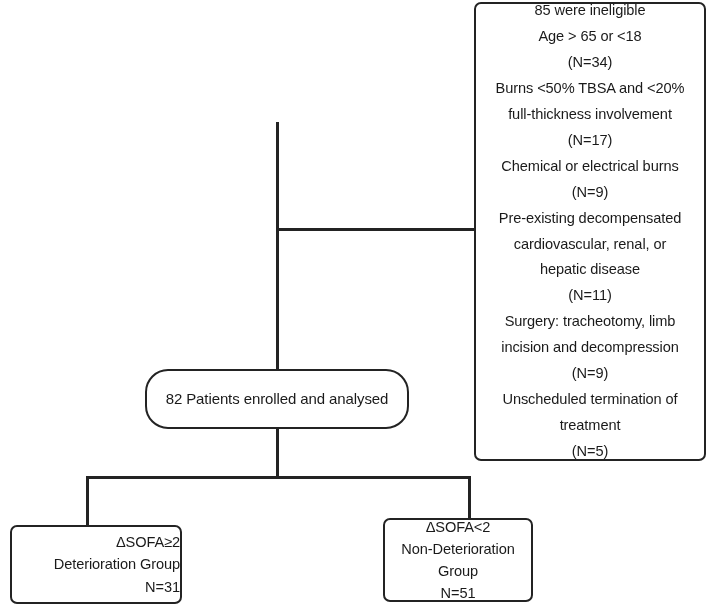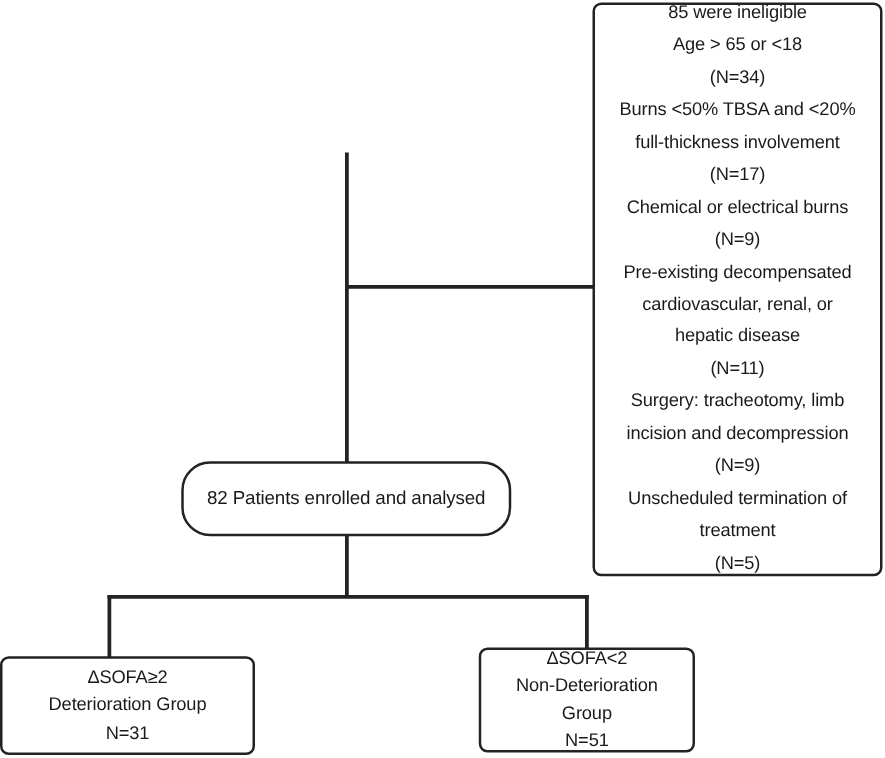--- a/index.html
+++ b/index.html
@@ -59,31 +59,31 @@
     line-height: 1.78;
   }
 
   #node-enrolled {
     left: 145px;  top: 369px;
     width: 264px; height: 60px; border-radius: 23px;
   }
   #node-enrolled .node-text { font-size: 15px; }
 
   #node-deterioration {
-    left: 0;    top: 525px;
-    width: 204px; height: 79px;
+    left: 10px;    top: 525px;
+    width: 172px; height: 79px; text-align: right;
   }
   #node-deterioration .node-text {
     font-size: 14.6px;
     line-height: 1.52;
   }
 
   #node-non-deterioration {
     left: 383px;  top: 518px;
-    width: 173px; height: 84px;
+    width: 150px; height: 84px;
   }
   #node-non-deterioration .node-text {
     font-size: 14.6px;
     line-height: 1.52;
   }
 
   
   .conn {
     position: absolute;
     background: #232323;

